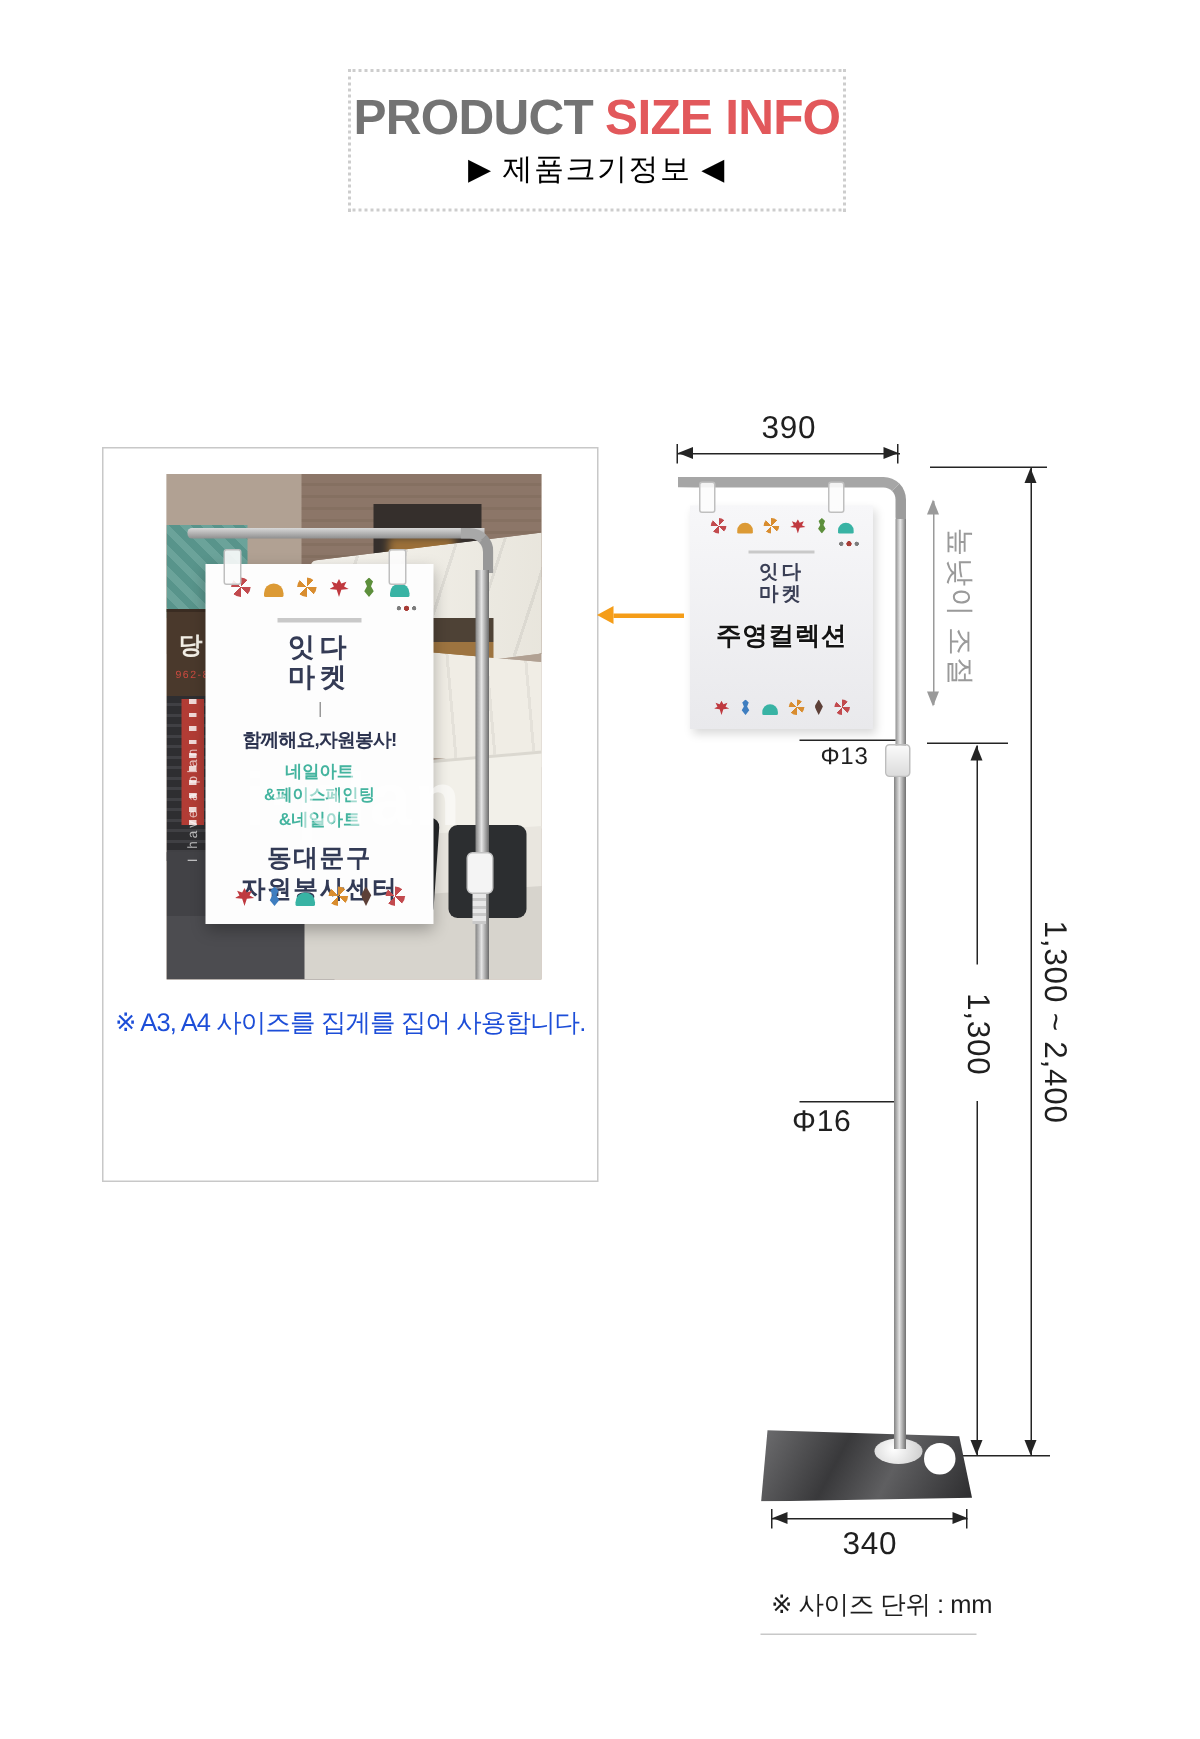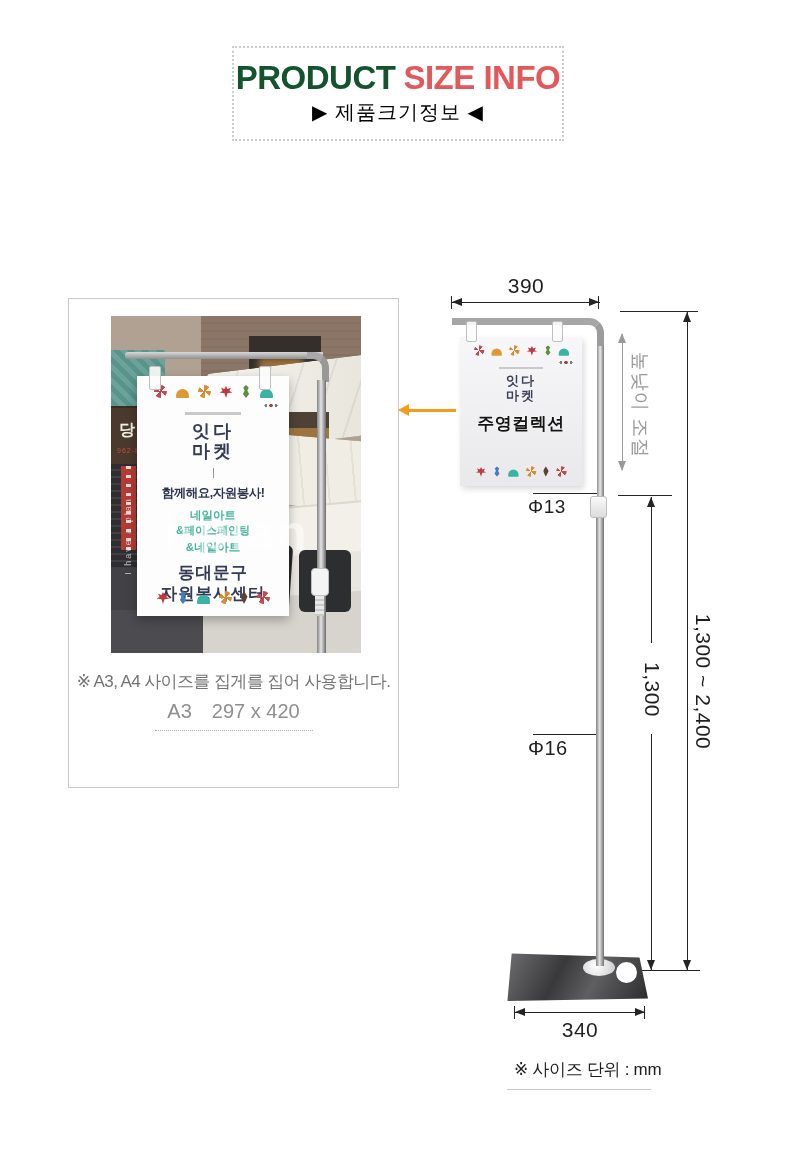--- a/index.html
+++ b/index.html
@@ -14,26 +14,26 @@
   .au{position:absolute;width:0;height:0;border:solid transparent;border-width:0 4.5px 10px 4.5px;border-bottom-color:#242424;}
   .ad{position:absolute;width:0;height:0;border:solid transparent;border-width:10px 4.5px 0 4.5px;border-top-color:#242424;}
   .grayline{background:#9a9a9a !important;}
   .au.gray{border-bottom-color:#9a9a9a;}
   .ad.gray{border-top-color:#9a9a9a;}
   .dimlabel{position:absolute;color:#1f1f1f;font-size:21px;letter-spacing:0.5px;text-align:center;}
   .rot{display:flex;align-items:center;justify-content:center;transform:rotate(90deg);}
   
   .header-box{left:232px;top:46px;width:332px;height:95px;border:2px dotted #cdcdcd;box-sizing:border-box;display:flex;flex-direction:column;align-items:center;justify-content:center;gap:5px;}
   .hb-title{font-size:33px;font-weight:600;letter-spacing:-0.5px;line-height:1;}
-  .hb-title .tg{color:#14532d;}
+  .hb-title .tg{color:#737373;}
   .hb-title .tr{color:#e2585b;margin-left:8px;}
   .hb-sub{font-size:20px;color:#000000;letter-spacing:1px;}
   
   .photo-card{left:68px;top:298px;width:331px;height:490px;border:1px solid #c8c8c8;box-sizing:border-box;background:#fff;}
-  .caption{position:absolute;left:0;top:371px;width:100%;text-align:center;font-size:17px;color:#737373;letter-spacing:-0.6px;}
+  .caption{position:absolute;left:0;top:371px;width:100%;text-align:center;font-size:17px;color:#1d4ed8;letter-spacing:-0.6px;}
   .size-table{position:absolute;left:50%;transform:translateX(-50%);top:396px;width:158px;}
   .size-row{display:flex;justify-content:center;gap:20px;font-size:20px;color:#8f8f8f;padding:5px 0 7px;border-bottom:1px dotted #b0b0b0;}
   
   .photo{left:42px;top:17px;width:250px;height:337px;background:#b1a193;overflow:hidden;}
   .ph{position:absolute;}
   .chrome-h{background:linear-gradient(180deg,#d8d8d8,#8f8f8f);}
   .chrome-v{background:linear-gradient(90deg,#828282,#e5e5e5 45%,#6b6b6b);}
   .clipx{position:absolute;background:rgba(252,252,252,0.9);border:1px solid #bfbfbf;border-radius:2px;box-sizing:border-box;}
   
   .poster{position:absolute;display:flex;flex-direction:column;align-items:center;}
@@ -127,24 +127,20 @@
     <div class="ph" style="left:200px;top:252px;width:18px;height:28px;background:#f4f4f4;border:1px solid #c2c2c2;border-radius:4px;box-sizing:border-box;"></div>
     <div class="ph" style="left:204px;top:280px;width:9px;height:20px;background:repeating-linear-gradient(180deg,#e8e8e8 0 3px,#c9c9c9 3px 5px);"></div>
 
     <div class="ph" style="left:0;top:188px;width:100%;text-align:center;font-size:50px;font-weight:700;color:rgba(255,255,255,0.5);letter-spacing:2px;">i·plan</div>
     <div class="ph" style="left:-26px;top:214px;width:88px;height:12px;font-size:9px;color:rgba(255,255,255,0.65);letter-spacing:2px;transform:rotate(-90deg);text-align:center;">I have a plan</div>
   </div>
 
   <div class="caption">※ A3, A4 사이즈를 집게를 집어 사용합니다.</div>
 
   <div class="size-table">
-    <div class="size-row">
-      <span>A3</span>
-      <span>297 x 420</span>
-    </div>
   </div>
 </div>
 
 <div class="dimlabel" style="left:452px;top:274px;width:148px;">390</div>
 <div class="hl" style="left:452px;top:302px;width:148px;"></div>
 <div class="tv" style="left:451px;top:296px;"></div>
 <div class="tv" style="left:598px;top:296px;"></div>
 <div class="al" style="left:452px;top:298px;"></div>
 <div class="ar" style="left:589px;top:298px;"></div>
 
@@ -194,21 +190,21 @@
 
 <div class="hl" style="left:618px;top:495px;width:54px;"></div>
 <div class="vl" style="left:651px;top:497px;height:146px;"></div>
 <div class="vl" style="left:651px;top:734px;height:236px;"></div>
 <div class="au" style="left:647px;top:497px;"></div>
 <div class="ad" style="left:647px;top:960px;"></div>
 <div class="dimlabel rot" style="left:612px;top:679px;width:80px;height:21px;">1,300</div>
 <div class="hl" style="left:638px;top:970px;width:62px;"></div>
 
 <div class="hl" style="left:533px;top:493px;width:64px;"></div>
-<div class="dimlabel" style="left:528px;top:496px;width:70px;font-size:19px;text-align:left;">Φ13</div>
+<div class="dimlabel" style="left:528px;top:496px;width:70px;font-size:16px;text-align:center;">Φ13</div>
 <div class="hl" style="left:533px;top:734px;width:64px;"></div>
 <div class="dimlabel" style="left:528px;top:737px;width:70px;font-size:20px;text-align:left;">Φ16</div>
 
 <div class="abs" style="left:590px;top:496px;width:17px;height:22px;background:linear-gradient(#fafafa,#dcdcdc);border:1px solid #bdbdbd;border-radius:3px;box-sizing:border-box;"></div>
 <div class="abs" style="left:596px;top:518px;width:8px;height:446px;background:linear-gradient(90deg,#828282,#e2e2e2 45%,#6f6f6f);"></div>
 
 <div class="abs" style="left:506px;top:951px;width:142px;height:50px;clip-path:polygon(4% 5%,94% 13%,100% 95%,1% 100%);background:linear-gradient(118deg,#707072,#39393b 38%,#5f5f61 62%,#2c2c2e);"></div>
 <div class="abs" style="left:616px;top:962px;width:21px;height:21px;border-radius:50%;background:#fff;"></div>
 <div class="abs" style="left:583px;top:959px;width:32px;height:17px;border-radius:50%;background:radial-gradient(circle at 40% 40%,#ffffff,#c9c9c9);"></div>
 <div class="abs" style="left:596px;top:940px;width:8px;height:26px;background:linear-gradient(90deg,#828282,#e2e2e2 45%,#6f6f6f);"></div>

